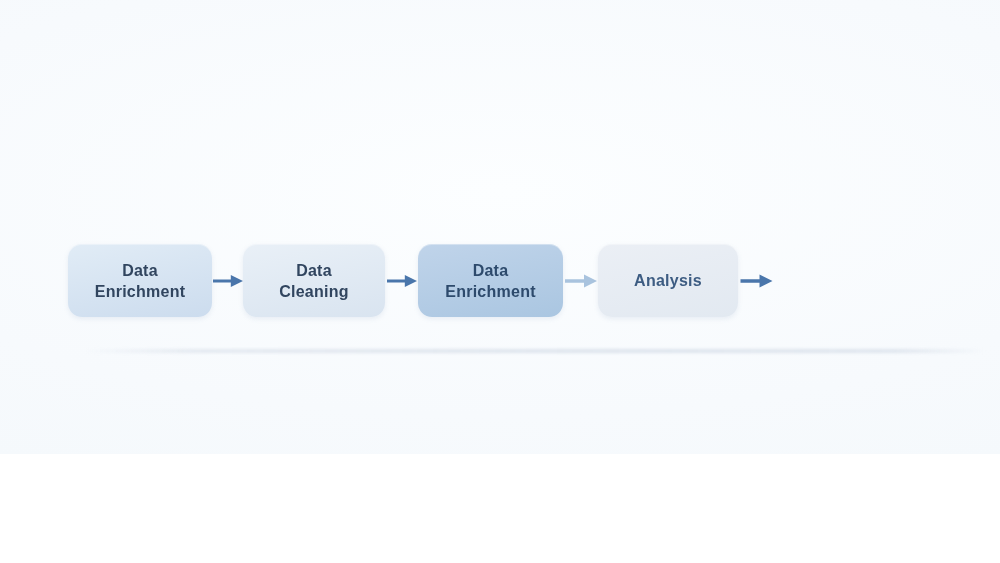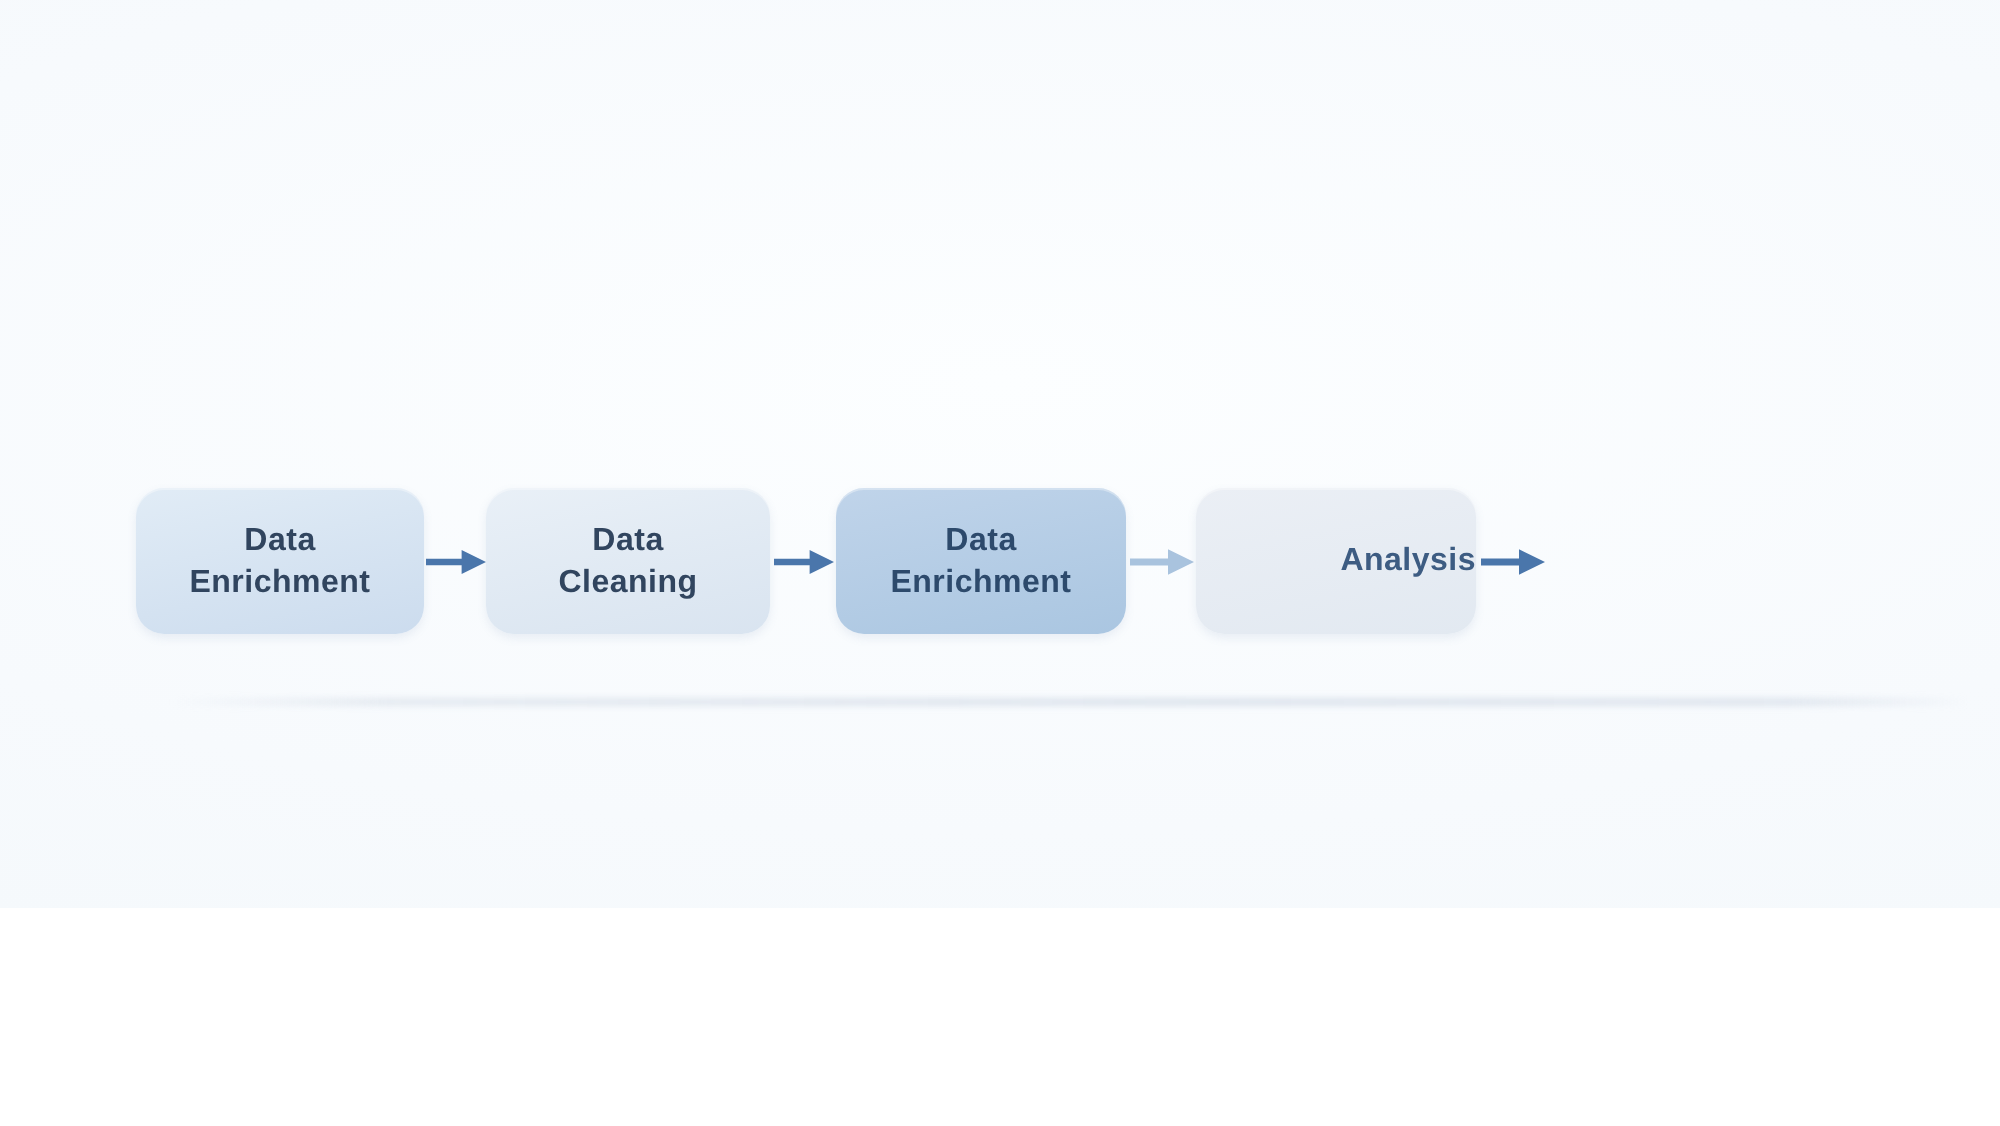--- a/index.html
+++ b/index.html
@@ -40,21 +40,21 @@
     font-size: 16px;
     font-weight: 600;
     letter-spacing: 0.25px;
     line-height: 21px;
     text-align: center;
     white-space: nowrap;
   }
   .step-1 { left: 68px;  width: 144px; }
   .step-2 { left: 243px; width: 142px; }
   .step-3 { left: 418px; width: 145px; }
-  .step-4 { left: 598px; width: 140px; align-items: flex-end; }
+  .step-4 { left: 598px; width: 140px; }
   .step-5 { left: 775px; width: 156px; }
 
   .flow-arrow {
     position: absolute;
     top: 270px;
     height: 22px;
     display: flex;
     align-items: center;
     justify-content: center;
   }

